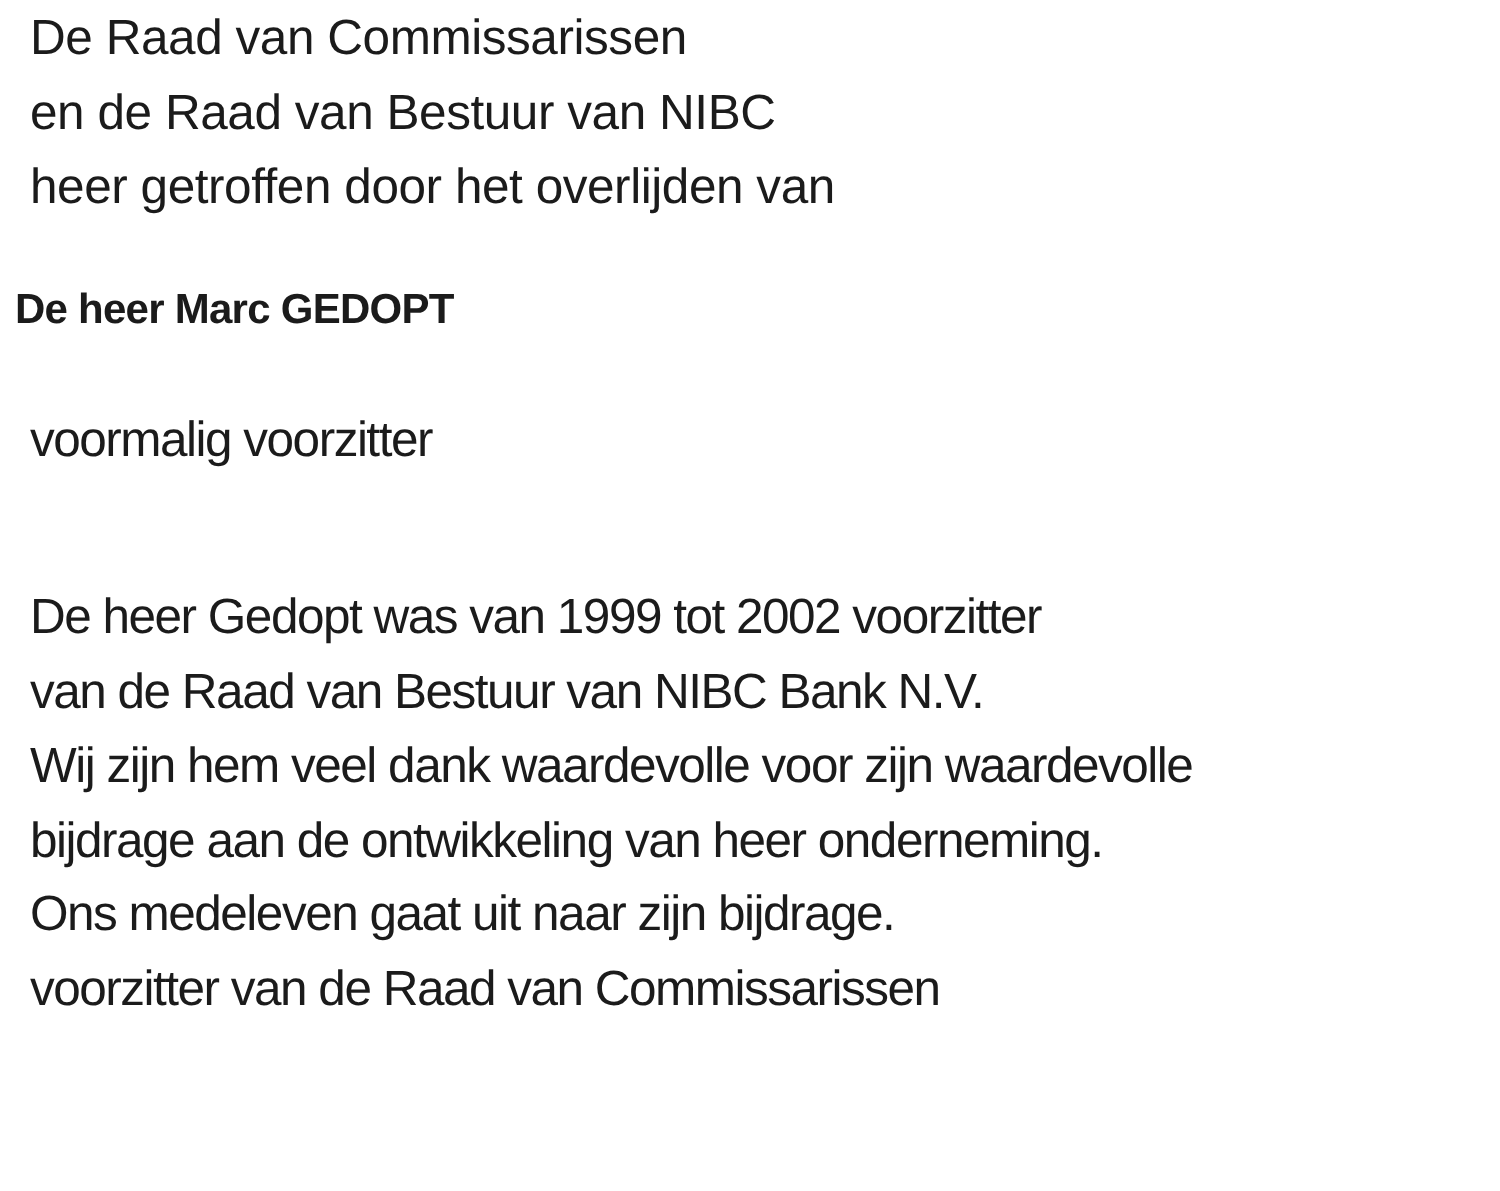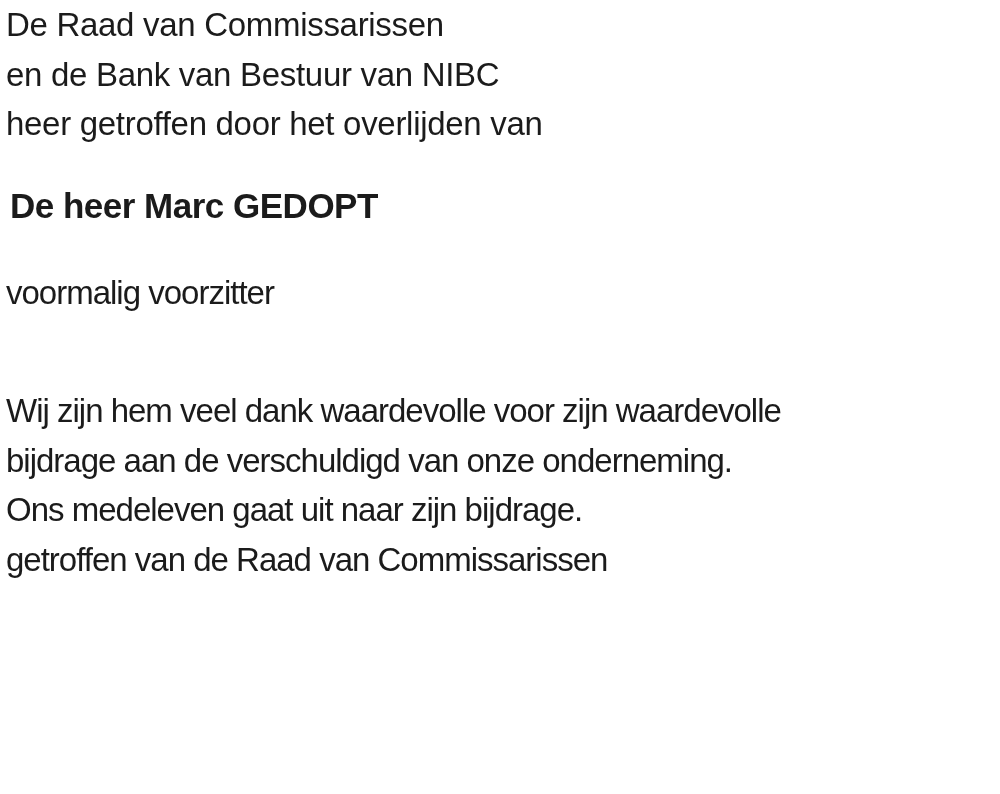--- a/index.html
+++ b/index.html
@@ -10,35 +10,35 @@
   body {
     width: 1000px;
     height: 794px;
     position: relative;
     overflow: hidden;
     font-family: "Liberation Sans", sans-serif;
     color: #1b1b1b;
   }
   .block {
     position: absolute;
-    left: 6px;
+    left: 20px;
     font-size: 33px;
     line-height: 49.6px;
     white-space: nowrap;
   }
   .intro {
     top: 0px;
     letter-spacing: -0.3px;
   }
   .name-heading {
     position: absolute;
     left: 10px;
     top: 181px;
     margin: 0;
-    font-size: 35px;
+    font-size: 28px;
     line-height: 49.5px;
     font-weight: 700;
     letter-spacing: -0.5px;
     white-space: nowrap;
   }
   .role {
     top: 268px;
     letter-spacing: -1px;
   }
   .main-text {
@@ -46,30 +46,32 @@
     letter-spacing: -1px;
   }
 </style>
 </head>
 <body>
 
 <div>
 
   <div class="block intro">
     <div>De Raad van Commissarissen</div>
-    <div>en de Bank van Bestuur van NIBC</div>
+    <div>en de Raad van Bestuur van NIBC</div>
     <div>heer getroffen door het overlijden van</div>
   </div>
 
   <h1 class="name-heading">De heer Marc GEDOPT</h1>
 
   <div class="block role">
     <div>voormalig voorzitter</div>
   </div>
 
   <div class="block main-text">
+    <div>De heer Gedopt was van 1999 tot 2002 voorzitter</div>
+    <div>van de Raad van Bestuur van NIBC Bank N.V.</div>
     <div>Wij zijn hem veel dank waardevolle voor zijn waardevolle</div>
-    <div>bijdrage aan de verschuldigd van onze onderneming.</div>
+    <div>bijdrage aan de ontwikkeling van heer onderneming.</div>
     <div>Ons medeleven gaat uit naar zijn bijdrage.</div>
-    <div>getroffen van de Raad van Commissarissen</div>
+    <div>voorzitter van de Raad van Commissarissen</div>
   </div>
 
 </div>
 
 </body></html>

